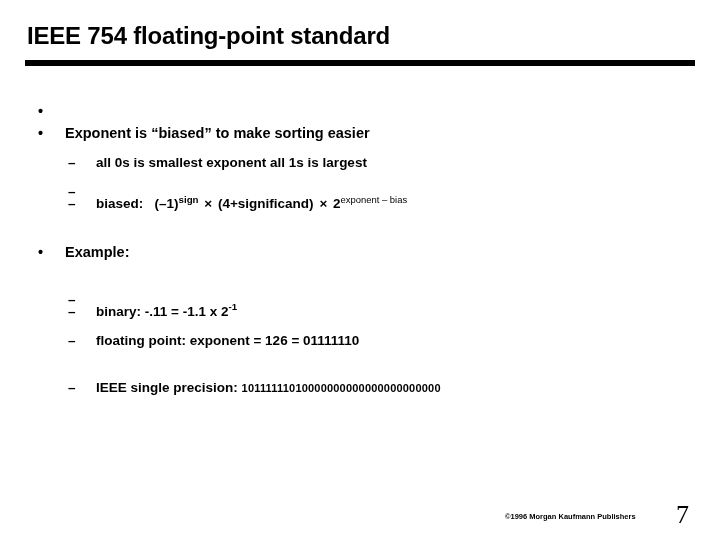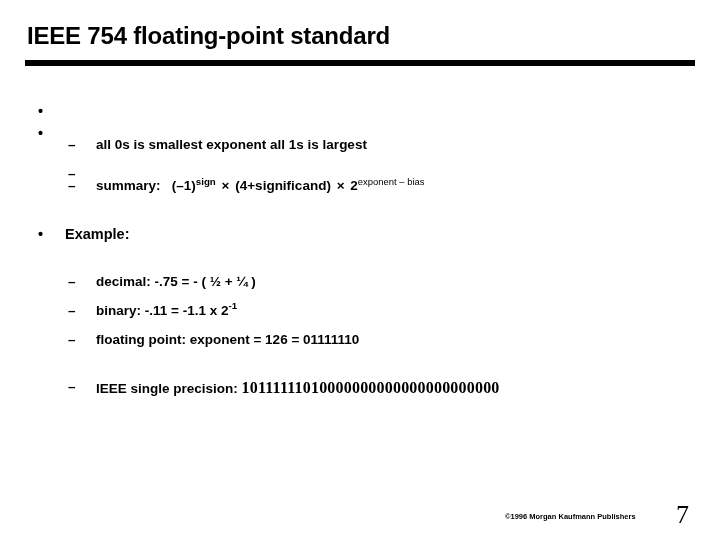--- a/index.html
+++ b/index.html
@@ -99,23 +99,23 @@
     font-size: 0.70em;
     font-weight: normal;
     vertical-align: super;
     line-height: 0;
   }
   .times {
     font-weight: bold;
     padding: 0 2px;
   }
   .bits {
-    font-family: Liberation Serif, serif;
-    font-weight: bold;
-    font-size: 16px;
+    font-family: Liberation Sans, sans-serif;
+    font-weight: bold;
+    font-size: 11px;
     letter-spacing: 0.2px;
   }
 
   
   .footer-credit {
     position: absolute;
     left: 505px;
     top: 512px;
     font-size: 7.5px;
     font-weight: bold;
@@ -143,59 +143,59 @@
   <div class="body-area">
 
     <div class="bullet-l1">
       <span class="marker">•</span>
     </div>
 
     <div class="gap-md"></div>
 
     <div class="bullet-l1">
       <span class="marker">•</span>
+      <span>Exponent is “biased” to make sorting easier</span>
     </div>
 
     <div class="gap-sm"></div>
 
     <div class="bullet-l2">
       <span class="marker">–</span>
       <span>all 0s is smallest exponent all 1s is largest</span>
     </div>
 
     <div class="gap-sm"></div>
 
     <div class="bullet-l2">
       <span class="marker">–</span>
     </div>
 
     <div class="gap-sm"></div>
 
     <div class="bullet-l2">
       <span class="marker">–</span>
-      <span>summary:</span>
+      <span>biased:</span>
       <span>&nbsp;&nbsp;</span><span>(–1)</span><sup class="supsign">sign</sup>
       <span class="times">×</span>
       <span>(4+significand)</span>
       <span class="times">×</span>
       <span>2</span><sup class="supexp">exponent – bias</sup>
     </div>
 
     <div class="gap-lg"></div>
 
     <div class="bullet-l1">
       <span class="marker">•</span>
       <span>Example:</span>
     </div>
 
     <div class="gap-lg"></div>
 
     <div class="bullet-l2">
       <span class="marker">–</span>
-      <span>decimal:  -.75 = - ( ½ + ¼ )</span>
     </div>
 
     <div class="gap-sm"></div>
 
     <div class="bullet-l2">
       <span class="marker">–</span>
       <span>binary:  -.11 = -1.1 x 2</span><sup class="supsign">-1</sup>
     </div>
 
     <div class="gap-sm"></div>

